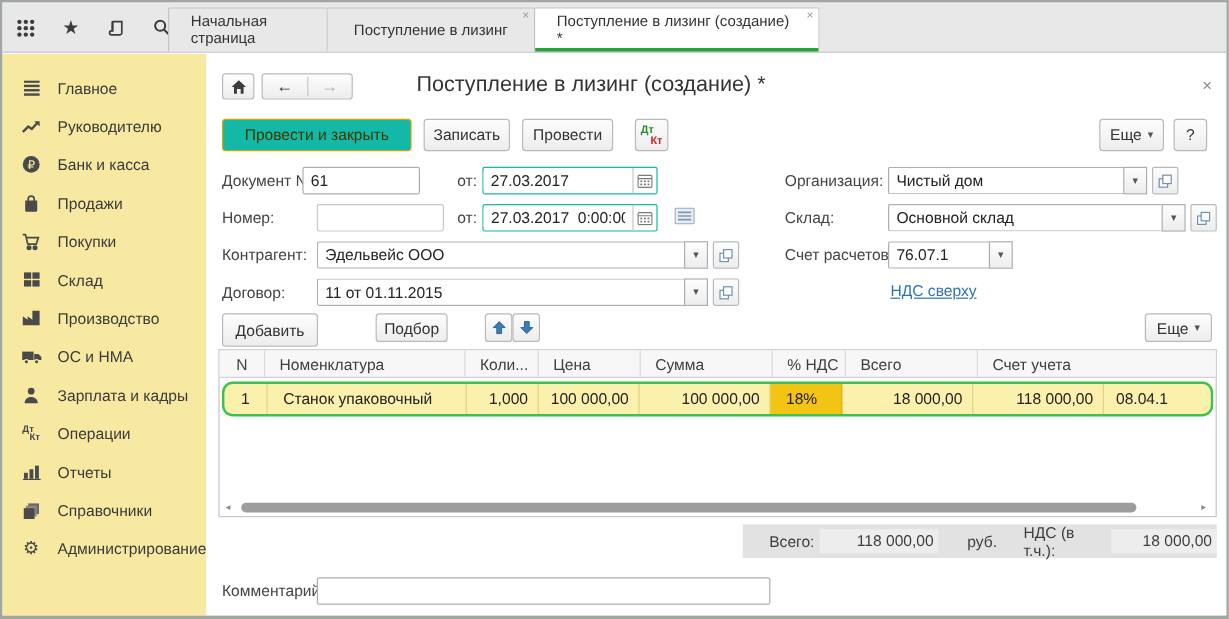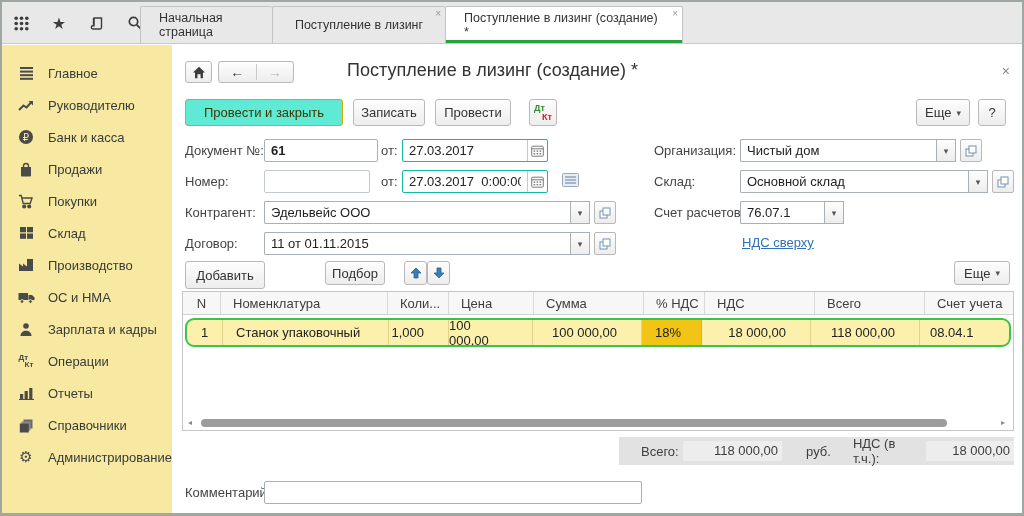--- a/index.html
+++ b/index.html
@@ -29,21 +29,21 @@
   .form-close { position:absolute; top:18px; right:12px; font-size:14px; color:#8a8a8a; cursor:pointer; }
 
   .nav-home { position:absolute; left:13px; top:16px; width:27px; height:22px; }
   .nav-group { position:absolute; left:46px; top:16px; width:76px; height:22px; display:flex; }
   .btn { display:flex; align-items:center; justify-content:center; background:linear-gradient(#fdfdfd,#ededed); border:1px solid #b9b9b9; border-radius:3px; font-size:13px; color:#333; cursor:pointer; }
   .nav-half { flex:1; display:flex; align-items:center; justify-content:center; font-size:14px; cursor:pointer; }
   .nav-half.fwd { color:#b5b5b5; border-left:1px solid #c9c9c9; }
   .page-title { position:absolute; left:175px; top:15px; font-size:18px; color:#333; }
 
   .cmdbar { position:absolute; left:0; right:0; top:54px; height:29px; }
-  .btn-primary { position:absolute; left:13px; top:0; width:158px; height:27px; background:#5eead4; border:1px solid #cfa900; border-radius:3px; font-size:13px; color:#403700; display:flex; align-items:center; justify-content:center; cursor:pointer; }
+  .btn-primary { position:absolute; left:13px; top:0; width:158px; height:27px; background:#14b8a6; border:1px solid #cfa900; border-radius:3px; font-size:13px; color:#403700; display:flex; align-items:center; justify-content:center; cursor:pointer; }
   .btn-write { position:absolute; left:181px; top:0; width:72px; height:27px; }
   .btn-post { position:absolute; left:263px; top:0; width:76px; height:27px; }
   .btn-dtkt { position:absolute; left:357px; top:0; width:28px; height:27px; flex-direction:column; align-items:stretch; padding:2px 4px; }
   .dtkt-dt { font-size:9px; font-weight:bold; color:#2e8b2e; text-align:left; line-height:9px; }
   .dtkt-kt { font-size:9px; font-weight:bold; color:#cc2222; text-align:right; line-height:9px; }
   .btn-more-top { position:absolute; right:52px; top:0; width:54px; height:27px; gap:5px; }
   .btn-help { position:absolute; right:16px; top:0; width:28px; height:27px; }
   .caret { font-size:9px; color:#555; }
 
   
@@ -55,37 +55,37 @@
   .open-btn { width:22px; margin-left:4px; border:1px solid #b9b9b9; border-radius:2px; background:linear-gradient(#fdfdfd,#ededed); display:flex; align-items:center; justify-content:center; cursor:pointer; }
   .date-wrap { position:absolute; height:23px; display:flex; align-items:center; border:1px solid #14b8a6; border-radius:2px; background:#fff; }
   .date-wrap input { border:none; outline:none; flex:1; font-family:inherit; font-size:13px; color:#222; padding:0 6px; min-width:0; }
   .cal-btn { width:20px; height:100%; display:flex; align-items:center; justify-content:center; border-left:1px solid #c4c9cd; cursor:pointer; }
   .list-ico { position:absolute; cursor:pointer; }
   .vat-link { position:absolute; font-size:13px; color:#2e71b8; text-decoration:underline; cursor:pointer; }
 
   
   .itembar { position:absolute; left:0; right:0; top:216px; height:26px; }
   .btn-add { position:absolute; left:13px; top:0; width:80px; height:28px; }
-  .btn-pick { position:absolute; left:153px; top:0; width:60px; height:24px; }
+  .btn-pick { position:absolute; left:141px; top:0; width:60px; height:24px; }
   .btn-up { position:absolute; left:232px; top:0; width:23px; height:24px; }
   .btn-down { position:absolute; left:255px; top:0; width:23px; height:24px; }
   .btn-more-items { position:absolute; right:12px; top:0; width:56px; height:24px; gap:5px; }
 
   
   .grid { position:absolute; left:10px; top:246px; width:832px; height:140px; border:1px solid #c6c6c6; background:#fff; }
   .ghead { display:flex; height:23px; background:#f7f7f7; border-bottom:1px solid #d2d2d2; }
   .th { display:flex; align-items:center; font-size:13px; color:#3e3e3e; border-right:1px solid #d9d9d9; padding-left:12px; }
   .th:last-child { border-right:none; }
   .sel-row { position:absolute; left:2px; top:26px; width:826px; height:29px; border:2px solid #3cc24e; border-radius:9px; background:#fcf0ad; display:flex; overflow:hidden; cursor:pointer; }
   .td { display:flex; align-items:center; font-size:13px; color:#222; border-right:1px solid rgba(140,120,30,0.25); }
   .td:last-child { border-right:none; }
   .w0{width:36px}.w1{width:166px}.w2{width:60px}.w3{width:84px}.w4{width:109px}.w5{width:60px}.w6{width:109px}.w7{width:109px}.wlast{flex:1}
   .h0{width:38px}.h1{width:167px}.h2{width:61px}.h3{width:85px}.h4{width:110px}.h5{width:61px}.h6{width:110px}.h7{width:110px}
   .ac{justify-content:center;padding-left:0}
-  .ar{justify-content:flex-end;padding-right:24px;padding-left:0}
+  .ar{justify-content:flex-end;padding-right:8px;padding-left:0}
   .al{justify-content:flex-start;padding-left:13px}
   .vat-cell { background:#f2c413; }
   .hscroll { position:absolute; left:0; right:0; bottom:2px; height:11px; display:flex; align-items:center; }
   .hs-arrow { width:14px; text-align:center; font-size:8px; color:#8a8a8a; cursor:pointer; }
   .hs-thumb { height:8px; border-radius:4px; background:#9d9d9d; width:746px; margin-left:4px; cursor:pointer; }
   .hs-right { position:absolute; right:3px; font-size:8px; color:#8a8a8a; cursor:pointer; }
 
   
   .totals { position:absolute; left:447px; top:392px; width:395px; height:28px; background:#e2e2e2; display:flex; align-items:center; font-size:13px; color:#3e3e3e; }
   .tot-label { margin-left:22px; }
@@ -301,21 +301,21 @@
         <span class="dtkt-kt">Кт</span>
       </div>
       <div class="btn btn-more-top">
         <span>Еще</span>
           <span class="caret">▾</span>
       </div>
       <div class="btn btn-help">?</div>
     </div>
 
     <span class="flabel" style="left:13px; top:94px">Документ №:</span>
-    <input class="finput" style="left: 92px; top: 94px; width: 114px; font-weight: bold;" value="61">
+    <input class="finput" style="left: 80px; top: 94px; width: 98px;" value="61">
     <span class="flabel" style="left:209px; top:94px">от:</span>
     <div class="date-wrap" style="left:230px; top:94px; width:146px">
       <input value="27.03.2017" style="">
       <span class="cal-btn">
           <svg width="13" height="12" viewBox="0 0 13 12" fill="none" stroke="#7a7a7a">
             <rect x="0.7" y="1.2" width="11.6" height="10" rx="1"></rect>
             <line x1="0.7" y1="3.8" x2="12.3" y2="3.8"></line>
             <g fill="#7a7a7a" stroke="none">
               <rect x="2.6" y="5.4" width="1.6" height="1.4"></rect>
               <rect x="5.6" y="5.4" width="1.6" height="1.4"></rect>
@@ -443,21 +443,20 @@
     </div>
 
     <div class="grid">
       <div class="ghead">
         <div class="th h0 ac">N</div>
         <div class="th h1">Номенклатура</div>
         <div class="th h2">Коли...</div>
         <div class="th h3">Цена</div>
         <div class="th h4">Сумма</div>
         <div class="th h5">% НДС</div>
-        <div class="th h6">НДС</div>
         <div class="th h7">Всего</div>
         <div class="th wlast">Счет учета</div>
       </div>
       <div class="sel-row">
         <div class="td w0 ac">1</div>
         <div class="td w1 al">Станок упаковочный</div>
         <div class="td w2 ar">1,000</div>
         <div class="td w3 ar">100 000,00</div>
         <div class="td w4 ar">100 000,00</div>
         <div class="td w5 al vat-cell">18%</div>

